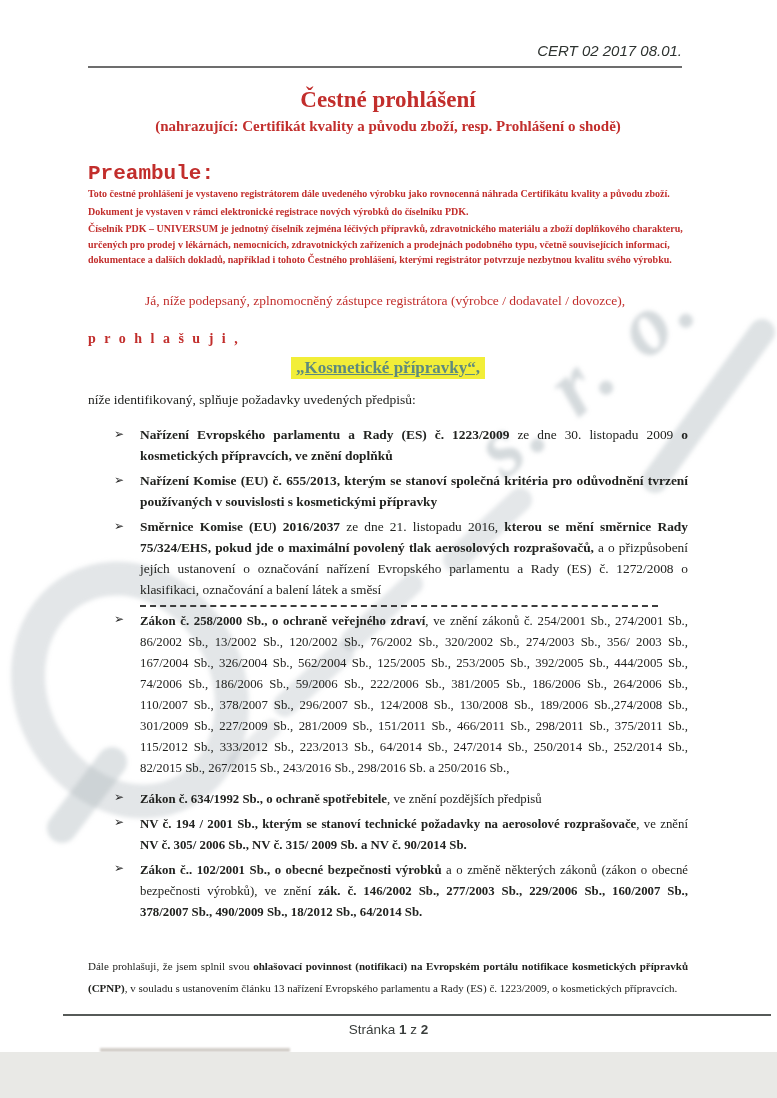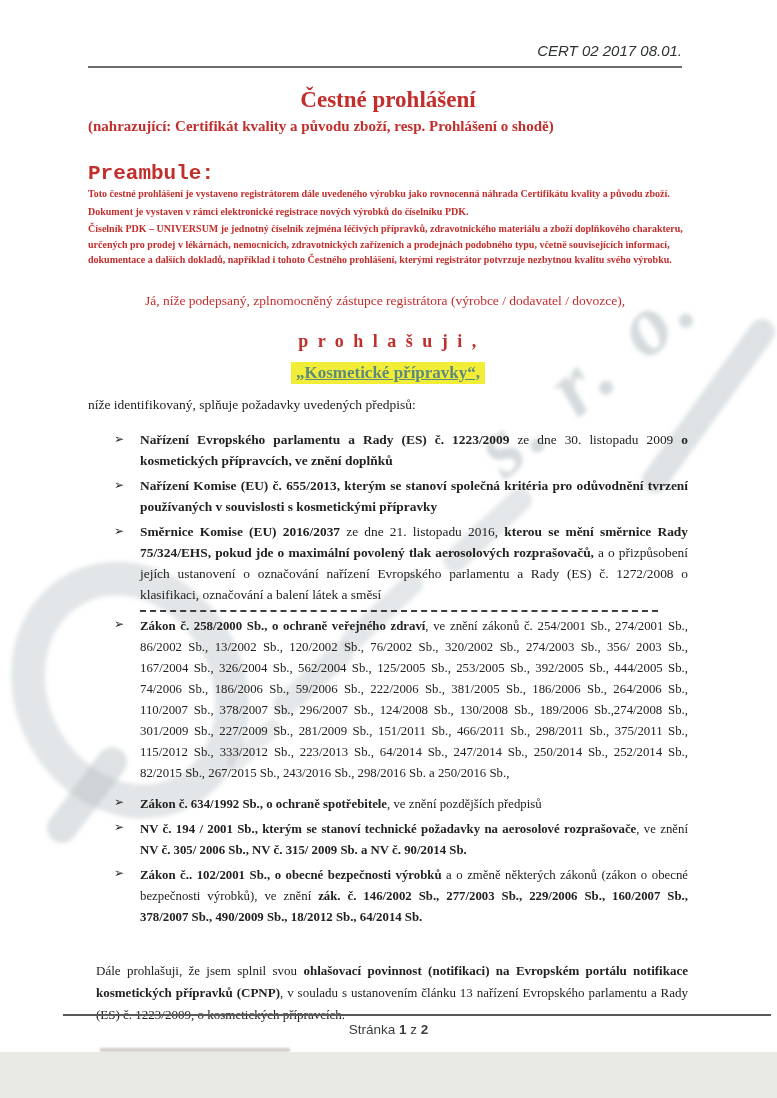--- a/index.html
+++ b/index.html
@@ -30,38 +30,38 @@
     position:absolute;top:66px;left:88px;width:594px;height:2px;
     background:#6d6d6d;z-index:2;
   }
   
   .content{position:relative;z-index:1;padding:0 89px 0 88px;}
   .title{
     margin:86px 0 0 0;text-align:center;
     color:var(--red);font-size:23px;font-weight:bold;line-height:27px;
   }
   .subtitle{
-    margin-top:4px;
+    margin-top:4px;text-align:center;
     color:var(--red);font-size:15px;font-weight:bold;line-height:19px;
   }
   .pre-head{
     margin-top:27px;color:var(--red);
     font-size:21px;font-weight:bold;line-height:21px;font-family:Liberation Mono, monospace;
   }
   .pre{
     margin:2px 0 0 0;color:var(--red);
     font-size:10px;font-weight:bold;line-height:15.5px;
   }
   .intro{
     margin:24px 0 0 0;padding-left:57px;
     color:var(--red);font-size:13.5px;line-height:18px;
   }
   .verb{
-    margin:21px 0 0 0;text-align:center;
-    color:var(--red);font-size:18px;font-weight:bold;
+    margin:21px 0 0 0;text-align:left;
+    color:var(--red);font-size:14px;font-weight:bold;
     letter-spacing:1.5px;word-spacing:2px;
   }
   .prod-line{margin:20px 0 0 0;color:var(--red);font-size:13.5px;}
   .prod-wrap{margin:11px 0 0 0;text-align:center;}
   .highlight{
     background:var(--hl-bg);color:var(--hl-tx);
     font-size:17px;font-weight:bold;
     text-decoration:underline;padding:1px 5px 2px 5px;
   }
   .compliance{margin:14px 0 0 0;font-size:13.5px;color:var(--ink);}
@@ -79,22 +79,22 @@
   .tight .mark{line-height:17.5px;}
   .tight .bt{font-size:12.8px;line-height:21px;}
   .gap-top{margin-top:10px;}
   .b{font-weight:bold;}
   .dashed{
     margin:5px 0 4px 52px;width:518px;height:0;
     border-top:2px dashed #3d3d3d;
   }
   
   .closing{
-    margin:32px 0 0 8px;text-align:justify;
-    font-size:13px;line-height:22px;color:var(--ink);
+    margin:32px 0 0 0;text-align:justify;
+    font-size:11px;line-height:22px;color:var(--ink);
   }
   
   .footer{position:absolute;left:0;right:0;top:1014px;z-index:1;}
   .footer-rule{margin:0 6px 0 63px;height:2px;background:#565a58;}
   .footer-text{
     margin-top:6px;text-align:center;
     font-family:"Liberation Sans", sans-serif;
     font-size:13.5px;color:#3a3e3c;
   }
   .bottom-smudge{

